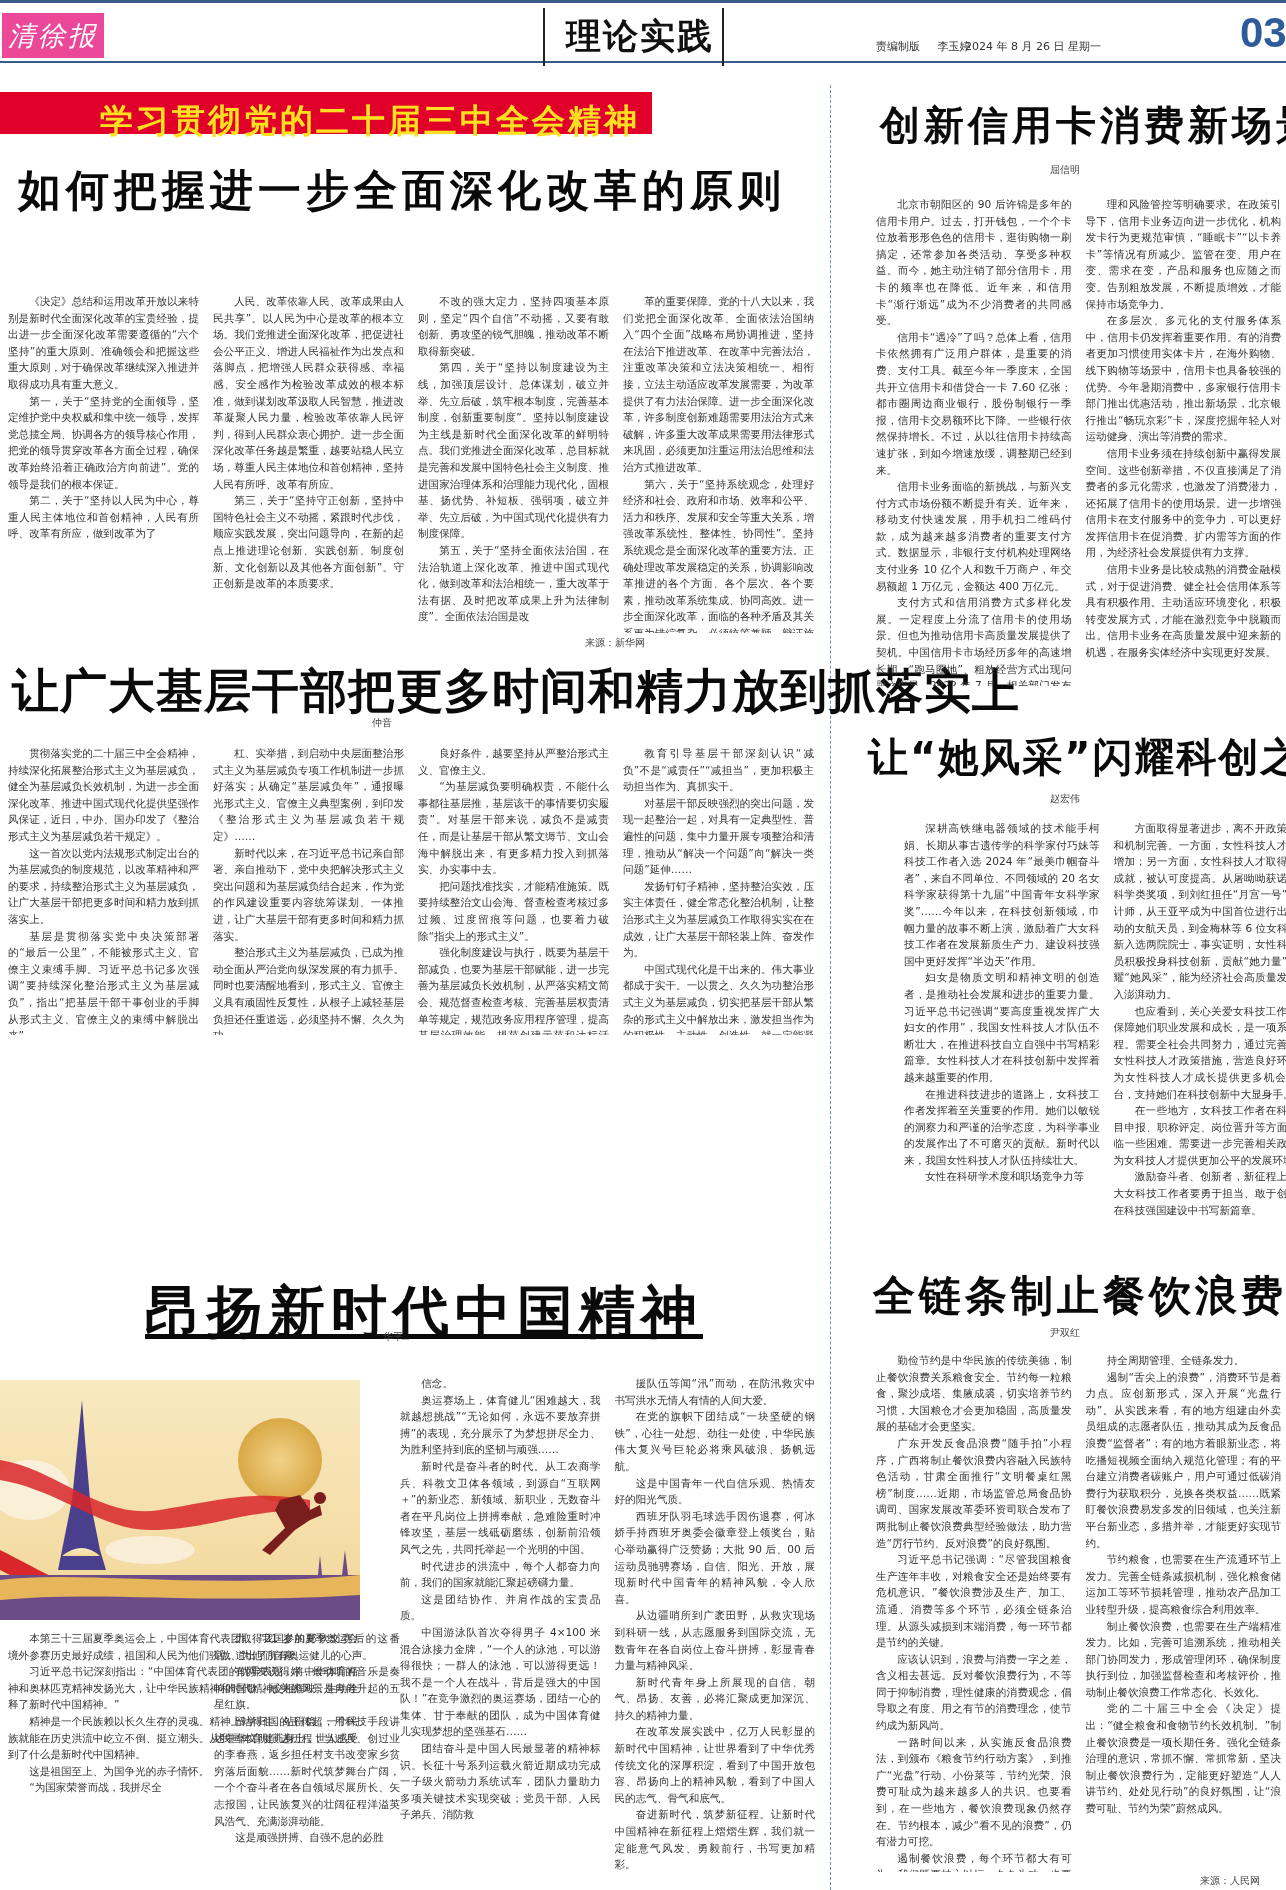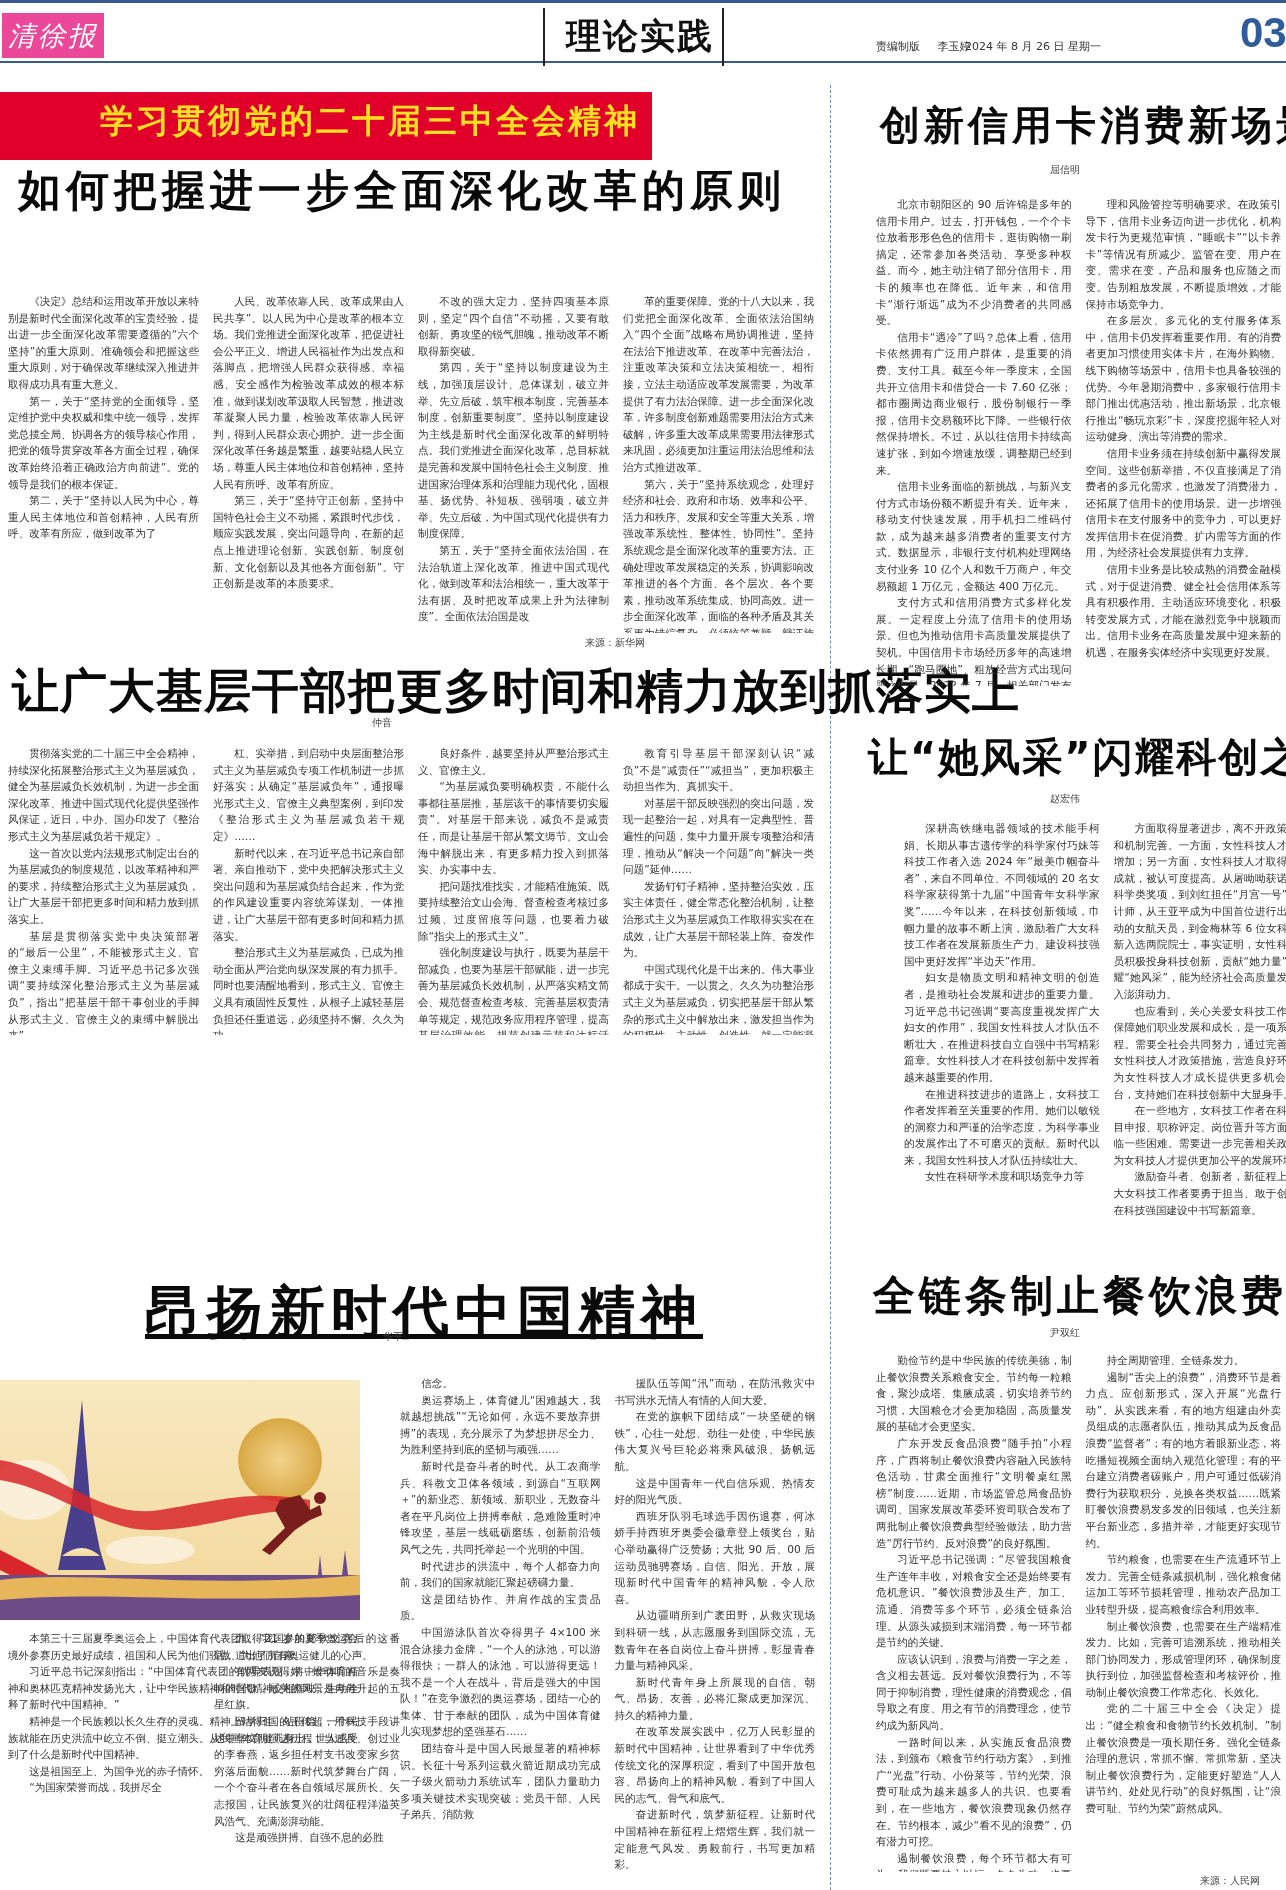--- a/index.html
+++ b/index.html
@@ -9,21 +9,21 @@
   .masthead { position: absolute; left: 0; top: 0; width: 1286px; height: 63px; border-top: 3px solid #3b5a8c; border-bottom: 2px solid #3b5a8c; }
   .logo { position: absolute; left: 2px; top: 10px; width: 102px; height: 45px; background: #ec4899; color: #fff; font-family: "DejaVu Serif", serif; font-style: italic; font-size: 27px; line-height: 45px; padding-left: 6px; letter-spacing: 3px; }
   .section-divider-l { position: absolute; left: 543px; top: 5px; width: 2px; height: 58px; background: #222; }
   .section-divider-r { position: absolute; left: 722px; top: 5px; width: 2px; height: 58px; background: #222; }
   .section-title { position: absolute; left: 566px; top: 10px; font-size: 35px; font-weight: bold; color: #111; letter-spacing: 2px; }
   .editor { position: absolute; left: 876px; top: 36px; font-size: 11px; color: #333; }
   .editor span { margin-right: 14px; }
   .date { position: absolute; left: 965px; top: 36px; font-size: 11px; color: #333; }
   .page-no { position: absolute; left: 1240px; top: 6px; font-family: "Liberation Sans", sans-serif; font-size: 42px; font-weight: bold; color: #2e5b9c; }
 
-  .banner { position: absolute; left: 0; top: 92px; width: 652px; height: 68px; background: #e0002a; }
+  .banner { position: absolute; left: 0; top: 92px; width: 652px; height: 42px; background: #e0002a; }
   .banner-text { position: absolute; left: 100px; top: 7px; font-size: 33px; font-weight: bold; color: #ffe020; letter-spacing: 3px; }
 
   .vline { position: absolute; left: 830px; top: 85px; width: 0; height: 1805px; border-left: 1px dashed #6a90b8; }
 
   .headline { position: absolute; font-weight: bold; color: #0a0a0a; white-space: nowrap; }
   .byline { position: absolute; font-size: 10px; color: #444; font-family: "DejaVu Serif", serif; }
 
   .body-cols { position: absolute; display: flex; gap: 14px; }
   .col { flex: 1; font-size: 10.6px; line-height: 16.6px; color: #333; text-align: justify; overflow: hidden; }
   .col p { text-indent: 2em; }

